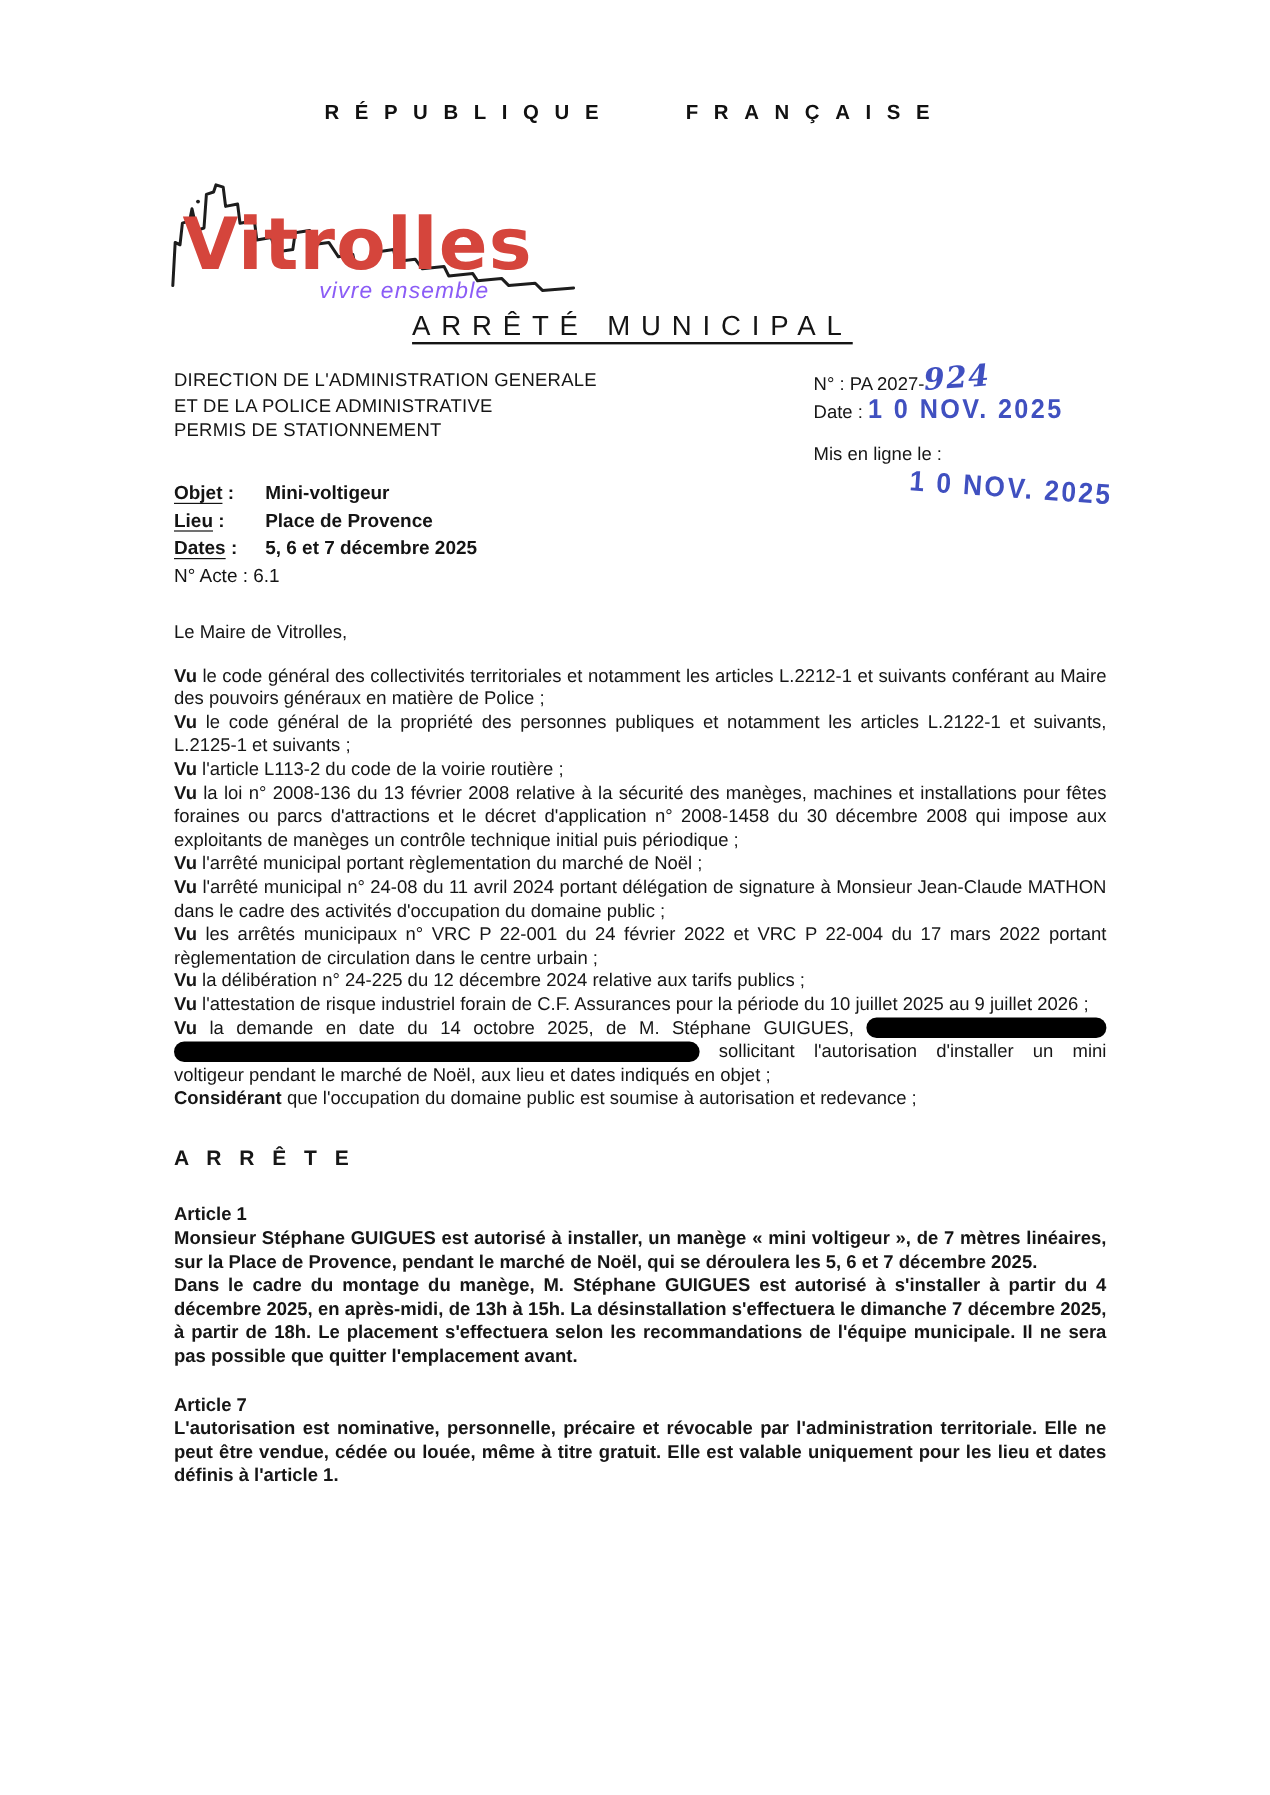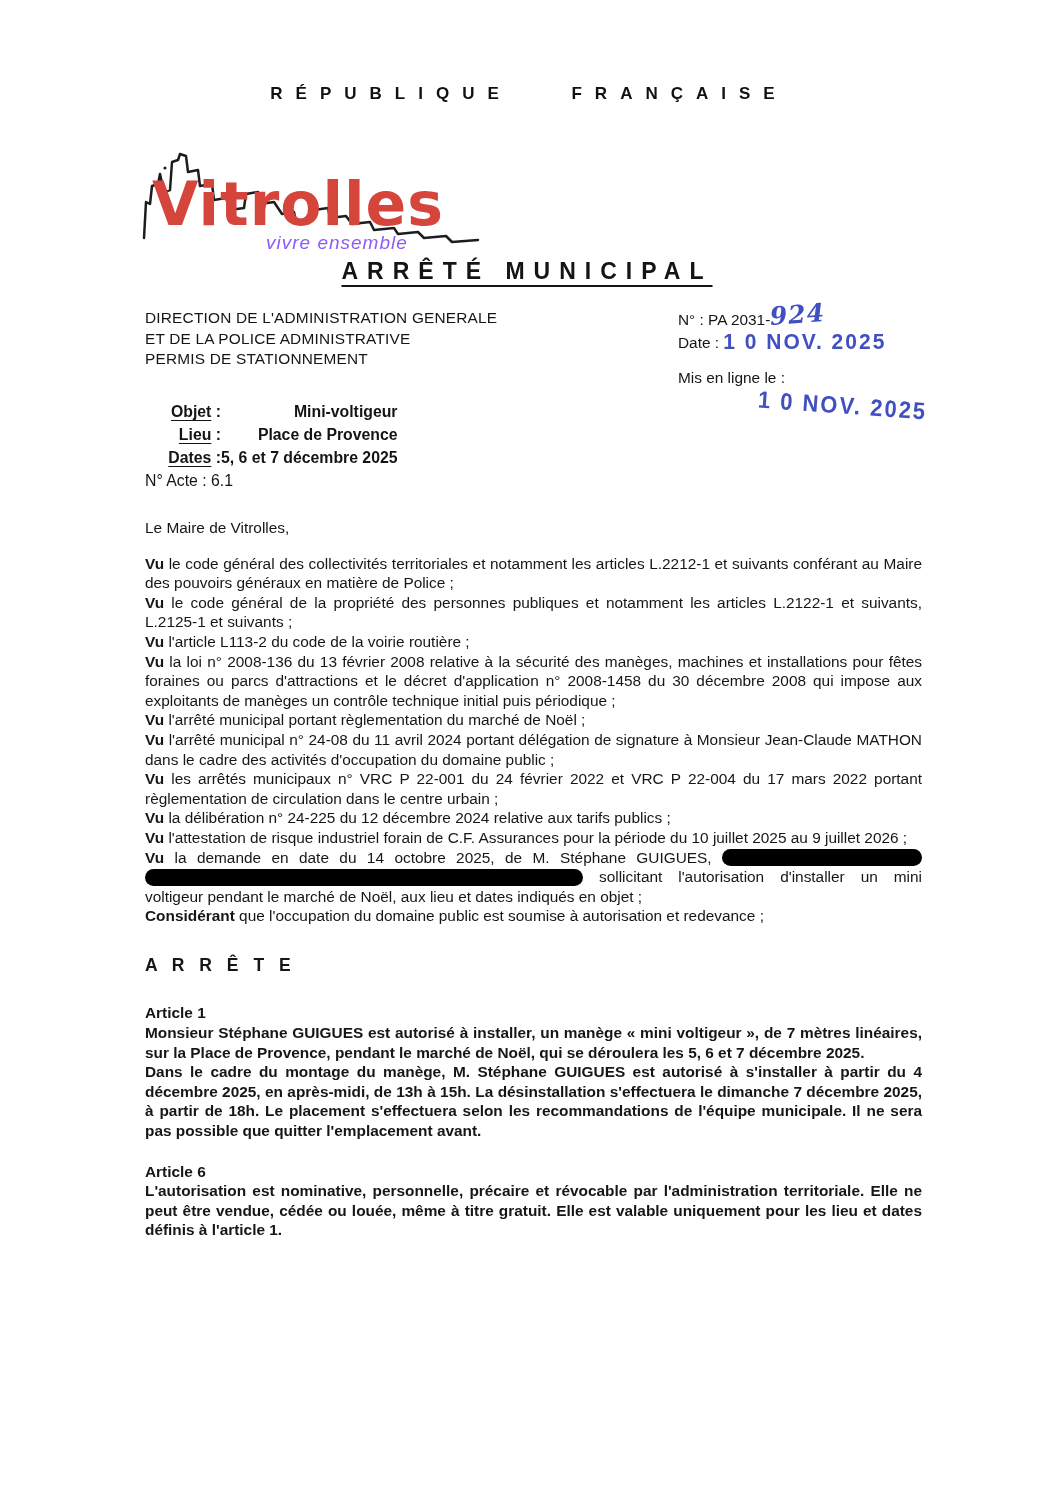--- a/index.html
+++ b/index.html
@@ -41,21 +41,21 @@
     position:absolute;left:126px;top:86px;
     font-family:"Liberation Sans",sans-serif;
     font-style:italic;font-size:19px;
     color:#8b5cf6;letter-spacing:1px;
   }
 
   
   .doc-title{
     position:absolute;top:258px;left:0;right:4px;
     text-align:center;
-    font-size:23px;font-weight:bold;
+    font-size:23px;font-weight:normal;
     letter-spacing:9px;
     text-decoration:underline;
     text-underline-offset:6px;
     text-decoration-thickness:2px;
     color:#141414;
   }
 
   
   .direction-block{
     position:absolute;left:145px;top:308px;
@@ -90,21 +90,21 @@
     transform:rotate(-4deg) translateY(-2px);
     letter-spacing:1px;
   }
   .online-label{margin-top:14px;}
 
   
   .subject-block{
     position:absolute;left:145px;top:400px;
     font-size:15.8px;line-height:23px;color:#141414;
   }
-  .subject-row{display:grid;grid-template-columns:76px auto;text-align:right;}
+  .subject-row{display:grid;grid-template-columns:76px auto;}
   .subject-label{font-weight:bold;}
   .subject-label .ul{text-decoration:underline;text-underline-offset:3px;}
   .subject-value{font-weight:bold;}
   .subject-plain{font-weight:normal;}
   .colon{white-space:pre;}
 
   
   .body-col{
     position:absolute;left:145px;top:518px;width:777px;
     font-size:15.4px;line-height:19.6px;
@@ -153,21 +153,21 @@
 
   <div class="doc-title">ARRÊTÉ MUNICIPAL</div>
 
   <div class="direction-block">
     <div>DIRECTION DE L'ADMINISTRATION GENERALE</div>
     <div>ET DE LA POLICE ADMINISTRATIVE</div>
     <div>PERMIS DE STATIONNEMENT</div>
   </div>
 
   <div class="meta-block">
-    <div class="meta-line"><span>N° : PA 2031-</span><span class="handwritten">924</span></div>
+    <div class="meta-line"><span>N° : PA 2027-</span><span class="handwritten">924</span></div>
     <div class="meta-line"><span>Date : </span><span class="stamp">1 0 NOV. 2025</span></div>
     <div class="meta-line online-label">Mis en ligne le :</div>
     <div class="meta-line"><span class="stamp stamp-2">1 0 NOV. 2025</span></div>
   </div>
 
   <div class="subject-block">
     <div class="subject-row">
       <span class="subject-label"><span class="ul">Objet</span><span class="colon"> :</span></span>
       <span class="subject-value">Mini-voltigeur</span>
     </div>
@@ -198,21 +198,21 @@
         <p class="clause"><strong>Considérant</strong> que l'occupation du domaine public est soumise à autorisation et redevance ;</p>
       </div>
     <p class="arrete-heading">A R R Ê T E</p>
     <div id="articles">
         <div class="article">
           <p class="article-heading">Article 1</p>
           <p class="article-p">Monsieur Stéphane GUIGUES est autorisé à installer, un manège « mini voltigeur », de 7 mètres linéaires, sur la Place de Provence, pendant le marché de Noël, qui se déroulera les 5, 6 et 7 décembre 2025.</p>
           <p class="article-p">Dans le cadre du montage du manège, M. Stéphane GUIGUES est autorisé à s'installer à partir du 4 décembre 2025, en après-midi, de 13h à 15h. La désinstallation s'effectuera le dimanche 7 décembre 2025, à partir de 18h. Le placement s'effectuera selon les recommandations de l'équipe municipale. Il ne sera pas possible que quitter l'emplacement avant.</p>
         </div>
         <div class="article">
-          <p class="article-heading">Article 6</p>
+          <p class="article-heading">Article 7</p>
           <p class="article-p">L'autorisation est nominative, personnelle, précaire et révocable par l'administration territoriale. Elle ne peut être vendue, cédée ou louée, même à titre gratuit. Elle est valable uniquement pour les lieu et dates définis à l'article 1.</p>
         </div>
       </div>
   </div>
 
   <div class="footer">
     <span>HOTEL DE VILLE – BP 30102 – 13743 VITROLLES CEDEX – TEL : 04 42 77 90 00 – </span><a href="#">www.vitrolles13.fr</a>
   </div>
 
 </div>

